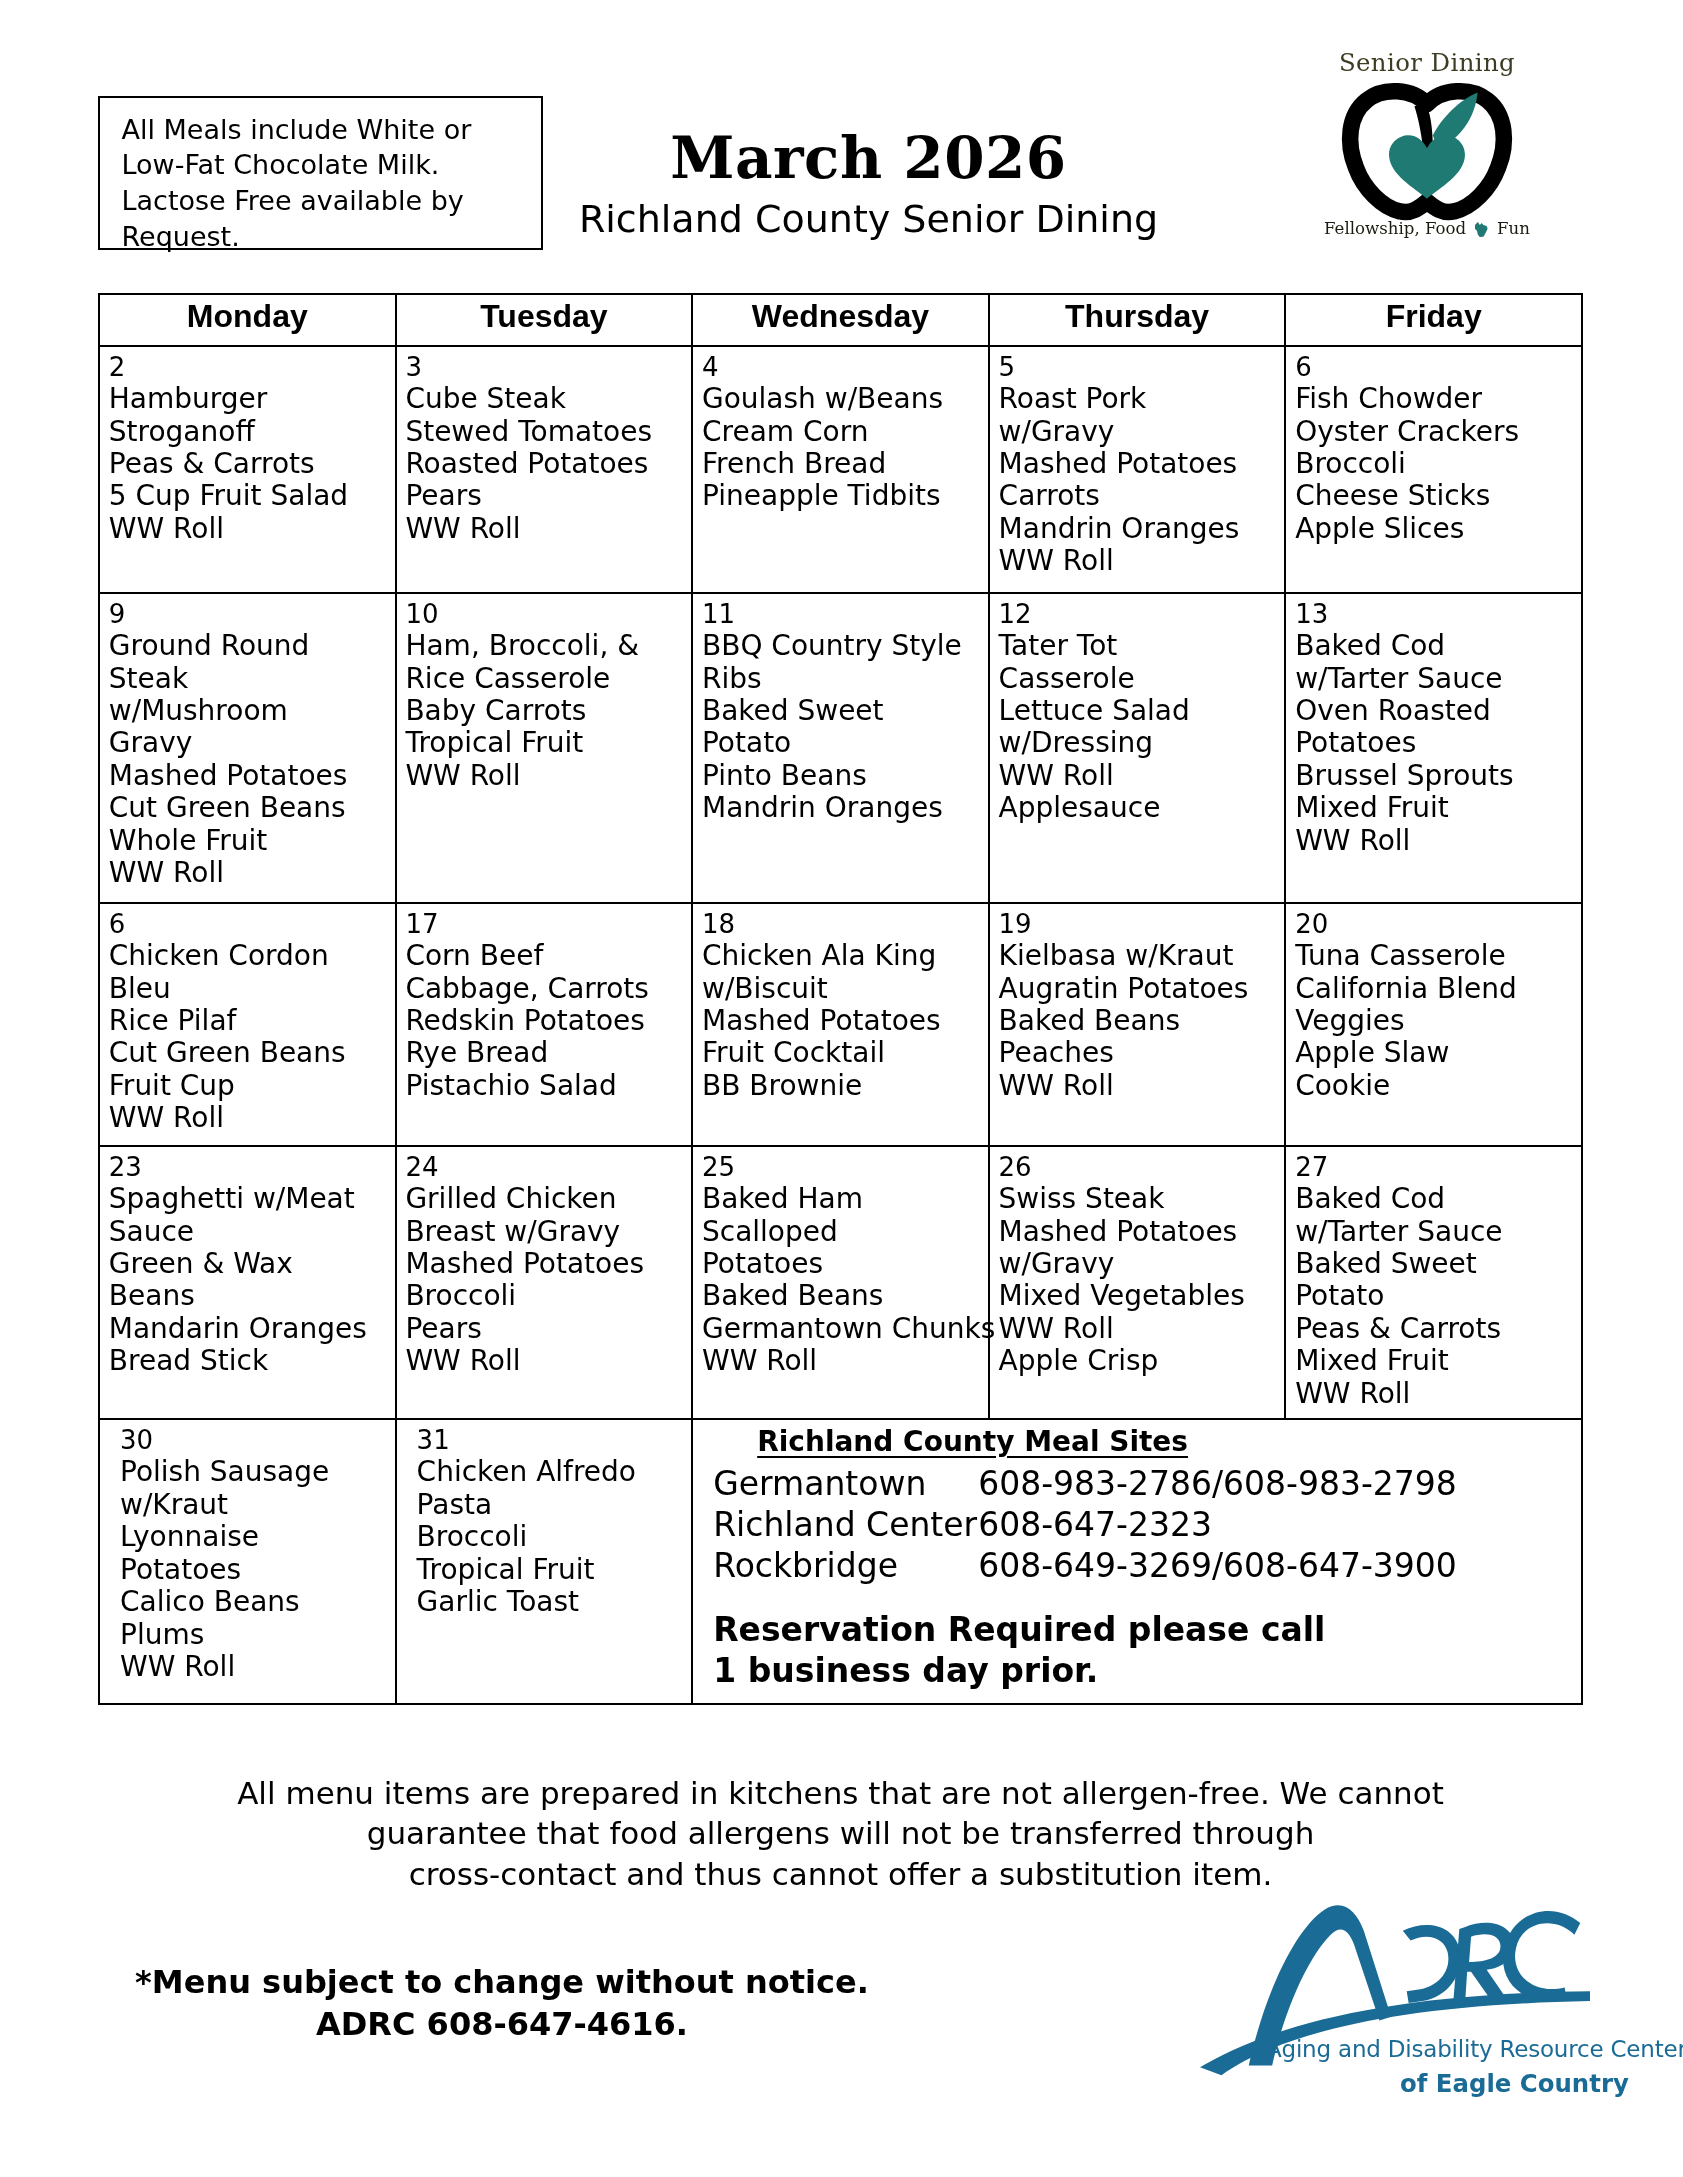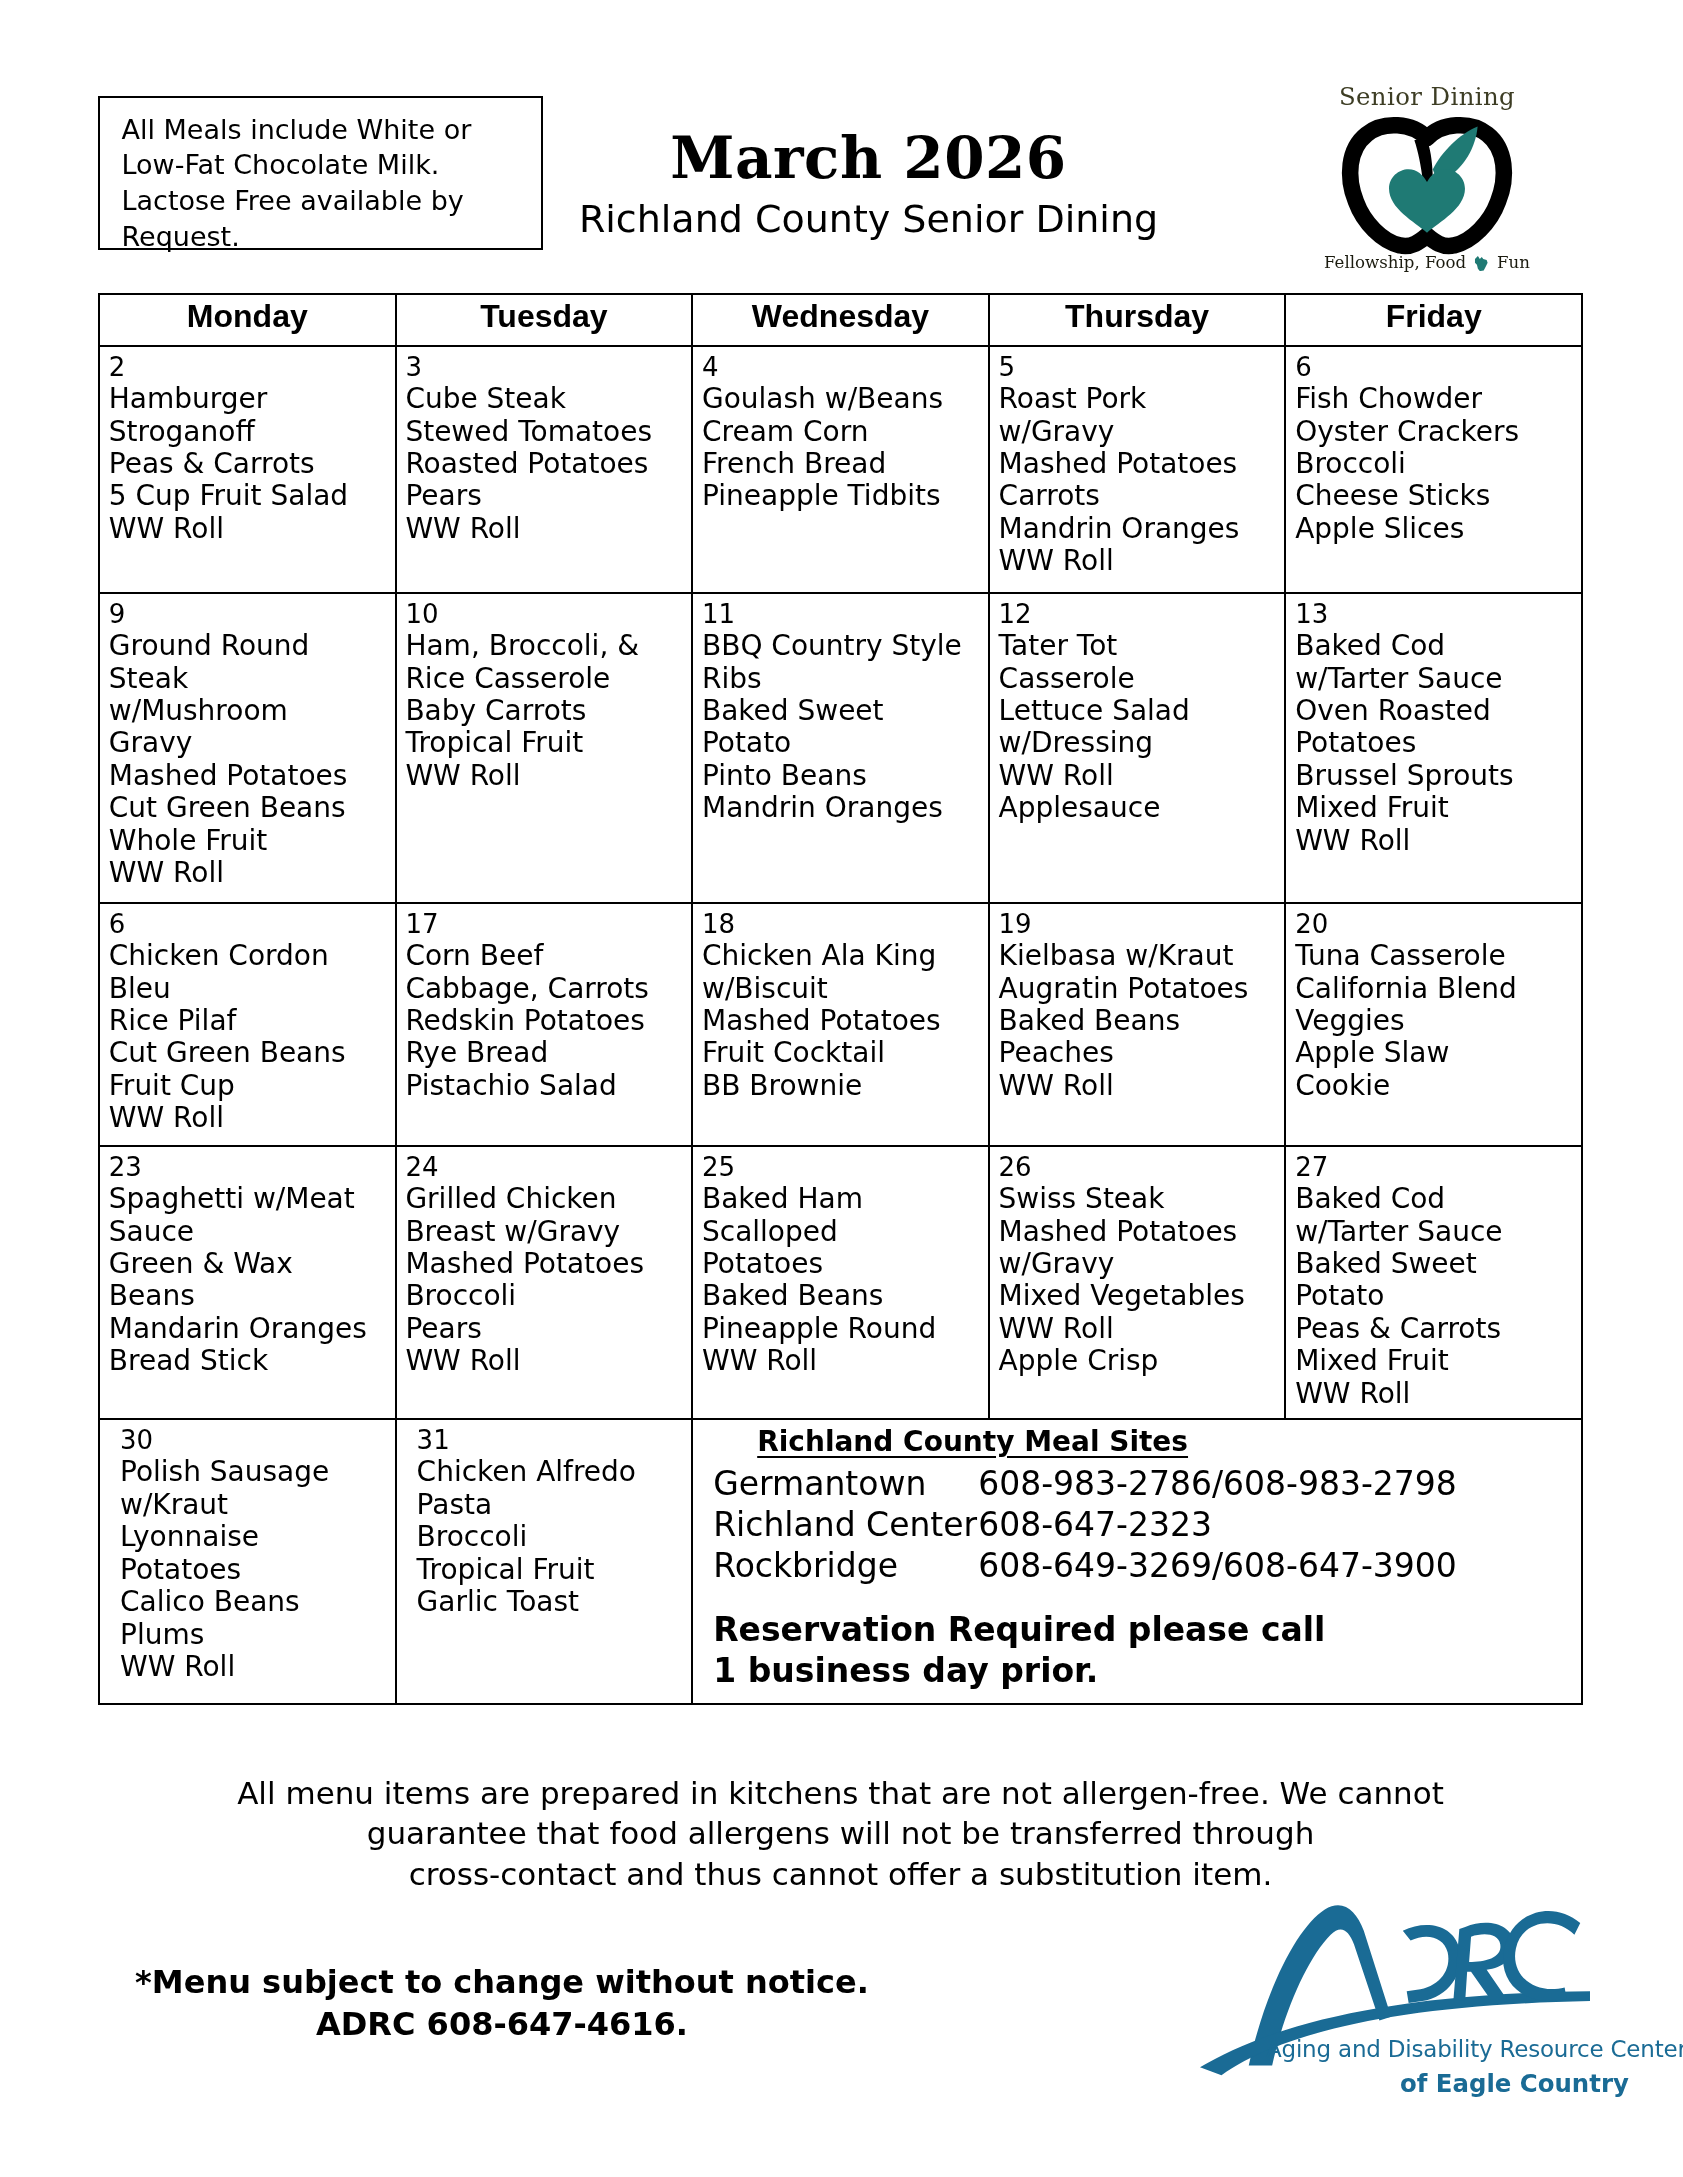--- a/index.html
+++ b/index.html
@@ -74,21 +74,20 @@
     width: 244px;
     height: 213px;
   }
   .sd-top-text {
     font-family: "DejaVu Serif", serif;
     font-size: 24.4px;
     text-align: center;
     color: #3d3d24;
     letter-spacing: 0.4px;
     line-height: 1;
-    margin-top: 34px;
   }
   .sd-art {
     position: relative;
     width: 244px;
     height: 148px;
   }
   .sd-bottom-text {
     font-family: "DejaVu Serif", serif;
     font-size: 16.6px;
     text-align: center;
@@ -490,21 +489,21 @@
               <div>WW Roll</div>
             </div>
         </td>
         <td>
           <span class="daynum">25</span>
           <div class="items">
               <div>Baked Ham</div>
               <div>Scalloped</div>
               <div>Potatoes</div>
               <div>Baked Beans</div>
-              <div>Pineapple Round</div>
+              <div>Germantown Chunks</div>
               <div>WW Roll</div>
             </div>
         </td>
         <td>
           <span class="daynum">26</span>
           <div class="items">
               <div>Swiss Steak</div>
               <div>Mashed Potatoes</div>
               <div>w/Gravy</div>
               <div>Mixed Vegetables</div>

